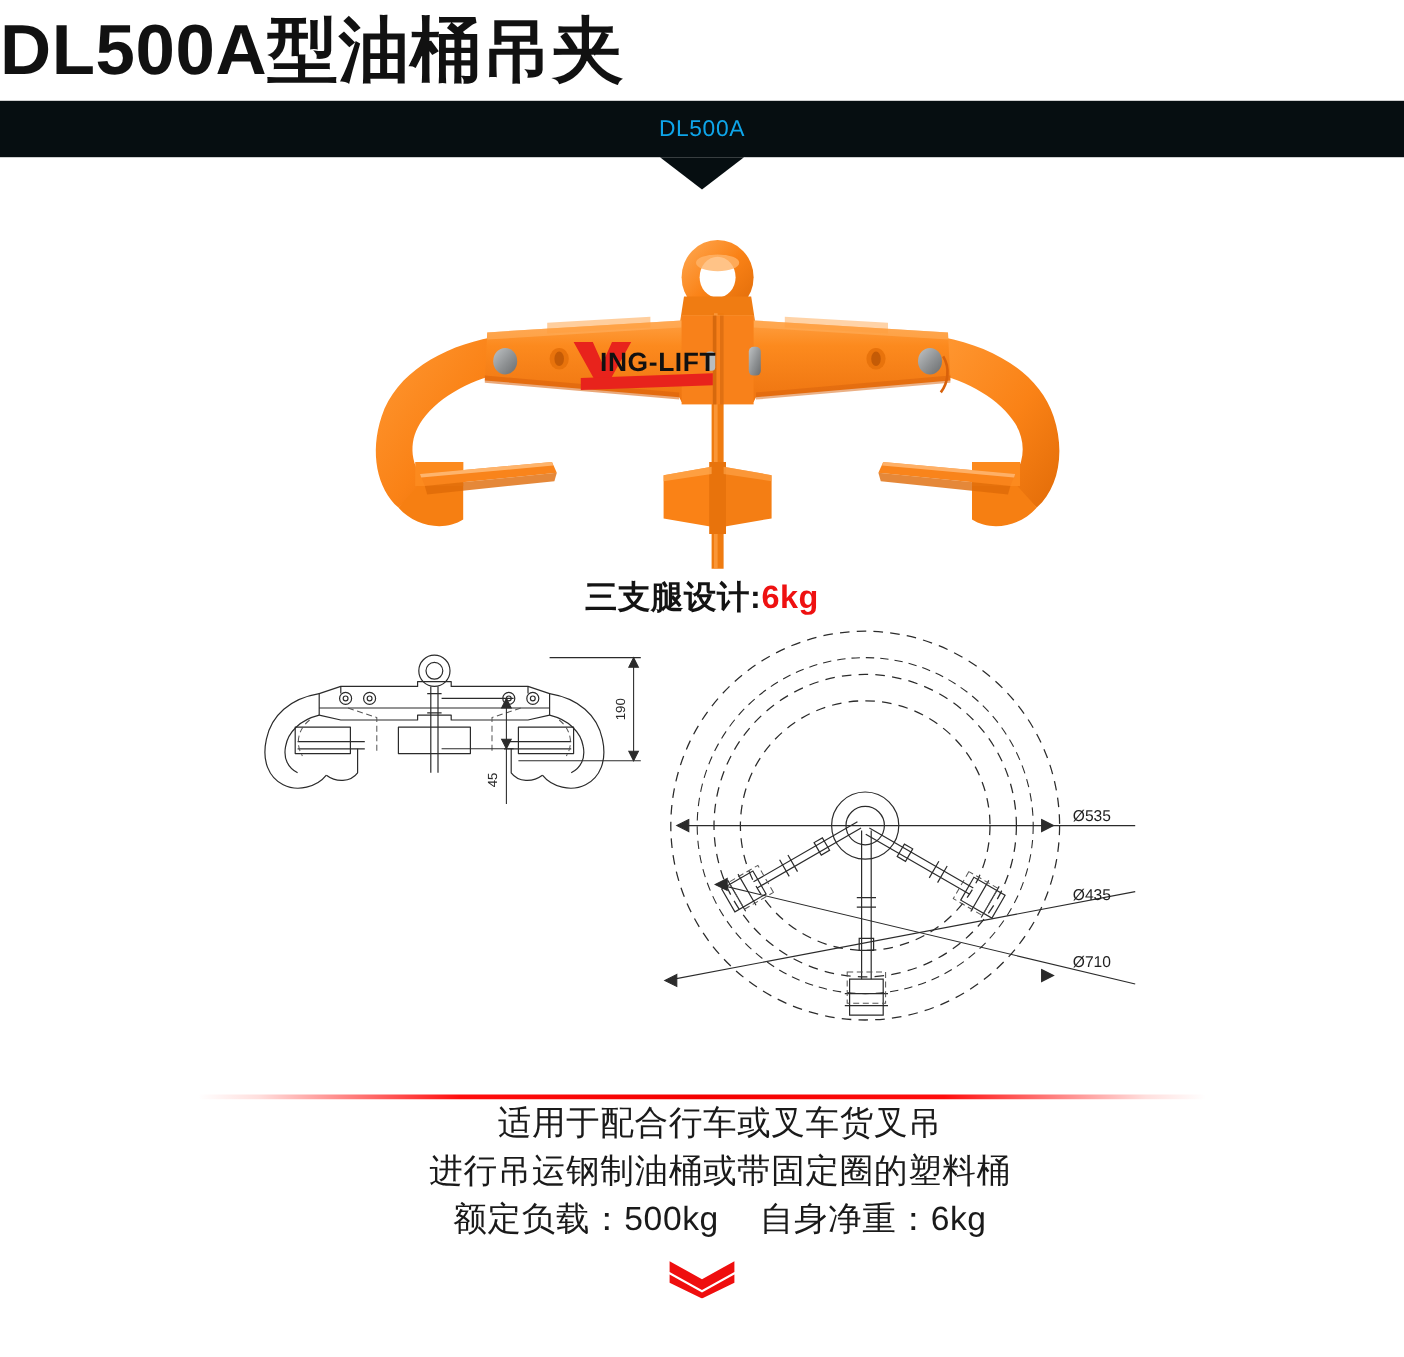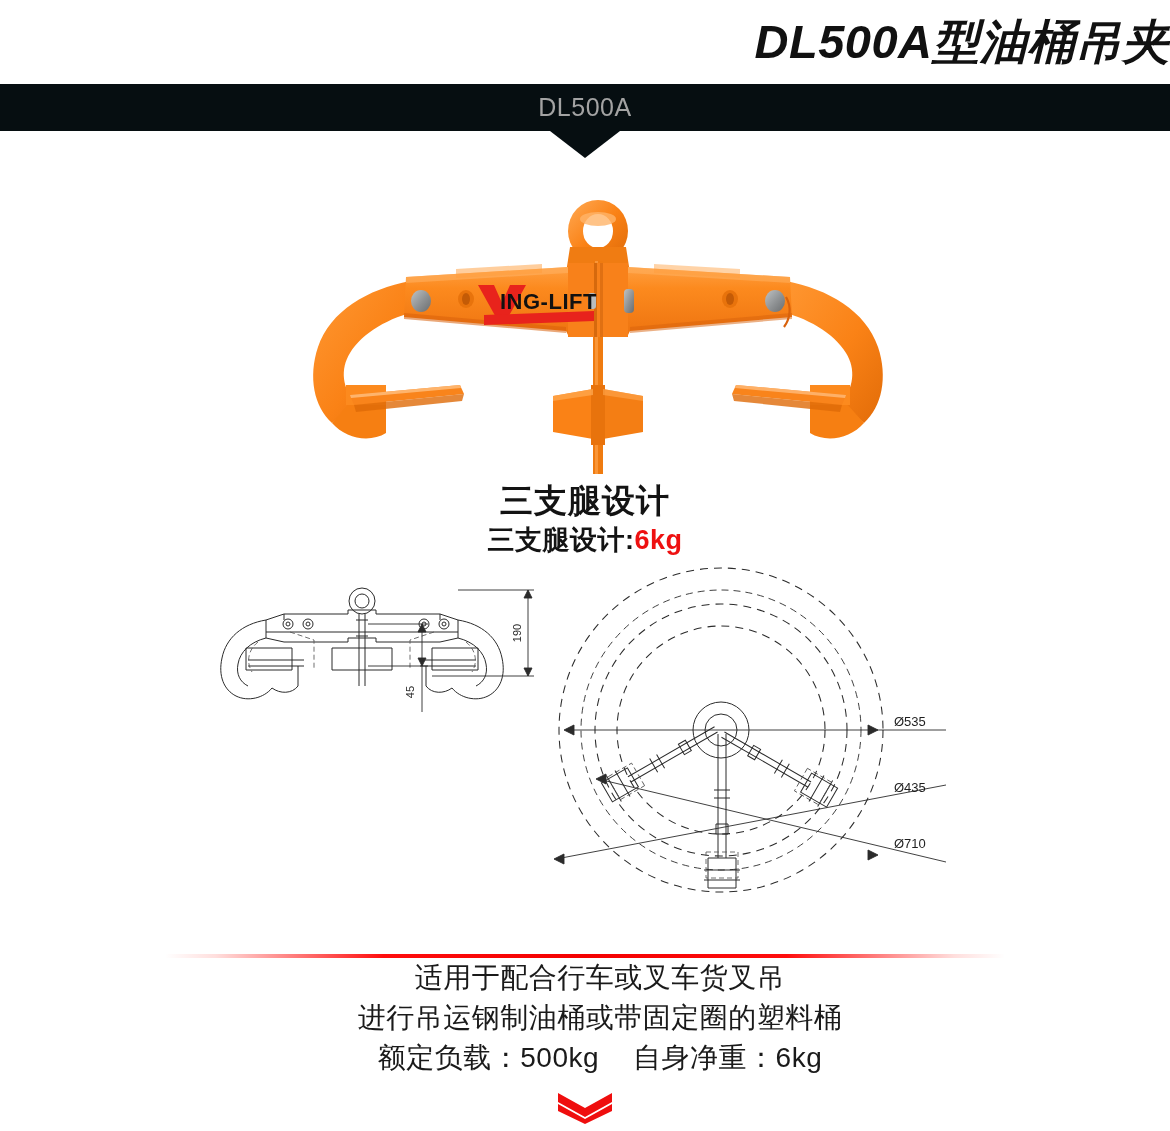--- a/index.html
+++ b/index.html
@@ -10,43 +10,42 @@
     background: #ffffff;
     font-family: "Liberation Sans", "DejaVu Sans", sans-serif;
     color: #111;
     overflow: hidden;
     position: relative;
   }
 
   
   .page-title {
     width: 100%;
-    text-align: right;
-    font-size: 47px;
+    text-align: left;
+    font-size: 59px;
     font-weight: bold;
     letter-spacing: 0.5px;
     line-height: 80px;
     height: 84px;
     color: #111111;
     padding-top: 2px;
-    font-style: italic;
   }
 
   .model-banner {
     position: relative;
     width: 100%;
     height: 47px;
     background: #060e11;
     display: flex;
     align-items: center;
     justify-content: center;
   }
   .model-banner .model-text {
-    color: #a3a3a3;
-    font-size: 25px;
+    color: #0ea5e9;
+    font-size: 19px;
     letter-spacing: 0.5px;
     line-height: 47px;
   }
   .banner-notch {
     position: absolute;
     left: 50%;
     top: 100%;
     transform: translateX(-50%);
     width: 0;
     height: 0;
@@ -253,21 +252,20 @@
 
     <g>
       <path d="M180 96 L 196 96 L 204 114 L 212 96 L 228 96 L 208 132 L 200 132 Z" fill="#E8231C"></path>
       <text x="202" y="120" font-family="'Liberation Sans', sans-serif" font-size="22" font-weight="bold" fill="#111111" letter-spacing="0.5">ING-LIFT</text>
       <path d="M186 126 L 296 122 L 296 132 L 186 136 Z" fill="#E8231C"></path>
     </g>
   </svg>
 </div>
 
 <div class="photo-caption">
-  <div class="caption-main">三支腿设计</div>
   <div class="caption-sub">
     <span>三支腿设计:</span><span class="hl">6kg</span>
   </div>
 </div>
 
 <div class="drawings">
 
   <svg class="dwg-front" width="330" height="190" viewBox="0 0 330 190">
     <g fill="none" stroke="#2b2b2b" stroke-width="1" stroke-linejoin="round">
 

